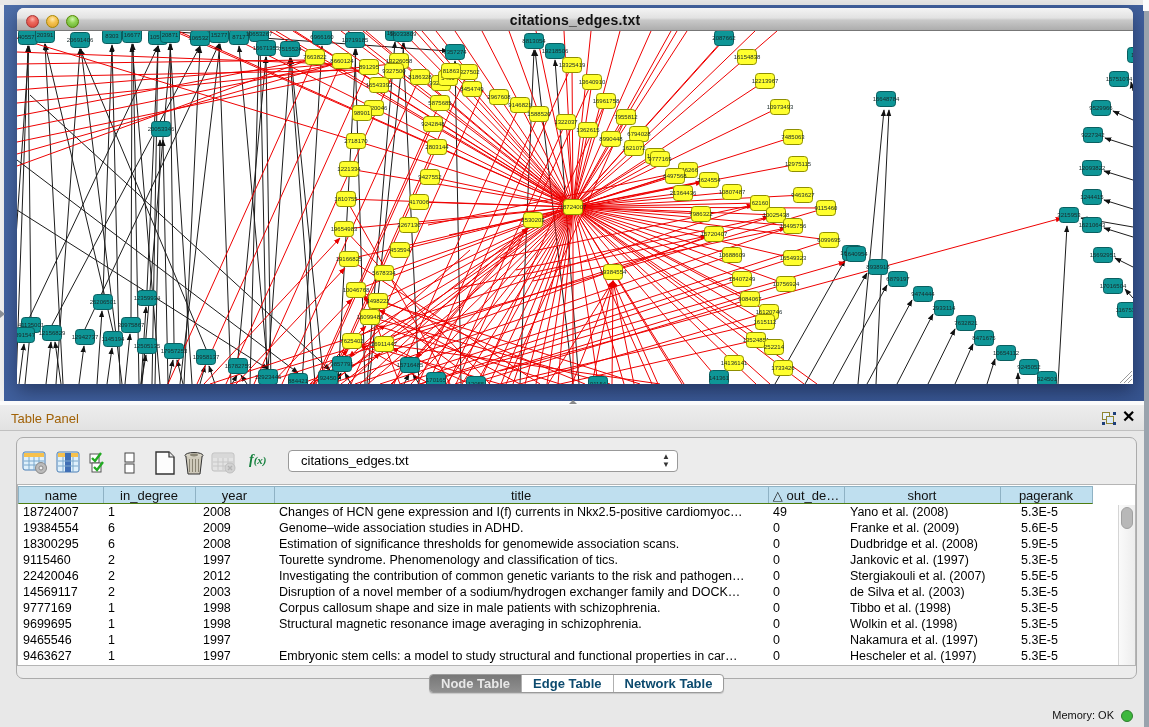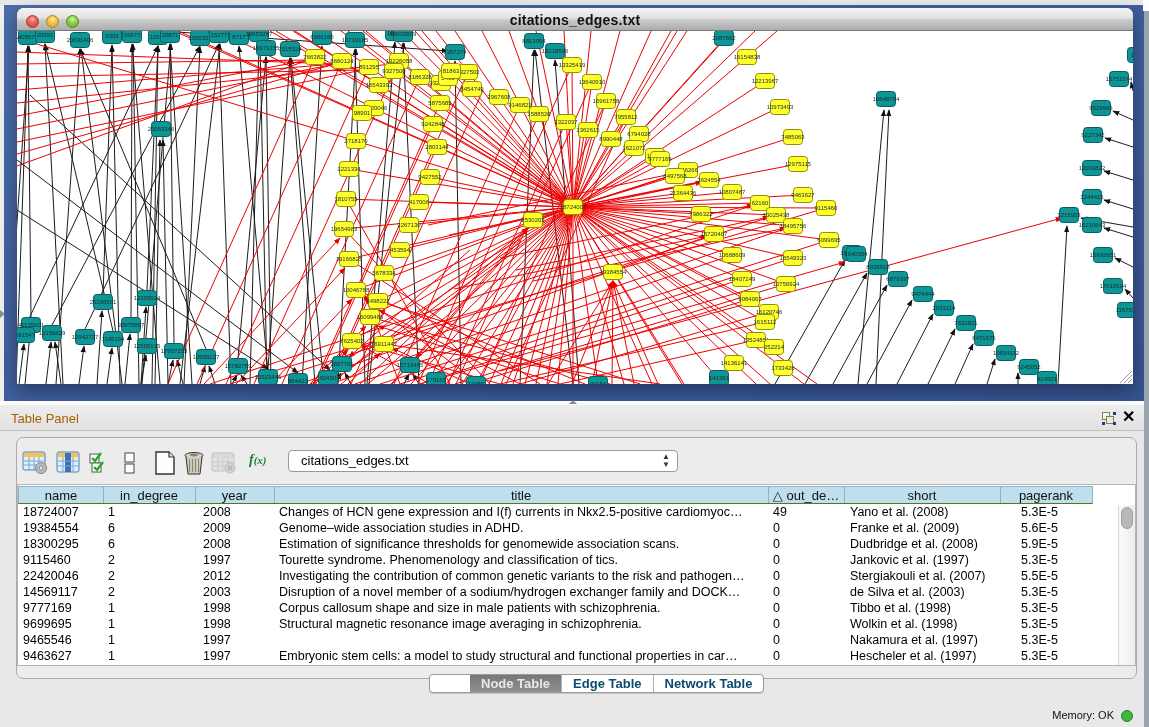--- a/index.html
+++ b/index.html
@@ -65,21 +65,21 @@
 .c5 { left:832px; width:158px; }
 .c6 { left:987px; width:88px;margin-left:16px; }
 #vscroll { left:1118px; top:505px; width:17px; height:160px;
   background:linear-gradient(90deg,#fafafa,#ededed); border-left:1px solid #d5d5d5; }
 #vthumb { left:1120.5px; top:507px; width:12px; height:22px; background:#b8b8b8;
   border-radius:6px; border:1px solid #a0a0a0; }
 
 
 #tabs { left:429px; top:674px; height:19px; display:flex; font-size:13px; font-weight:bold;
   border:1px solid #9a9a9a; border-radius:4px; overflow:hidden; background:#fff;
-  box-shadow:0 1px 1px rgba(0,0,0,0.15);padding-left:40px; }
+  box-shadow:0 1px 1px rgba(0,0,0,0.15); }
 .tab { padding:0 11px; line-height:18px; color:#0c4a6e; }
 .tab.sel { background:linear-gradient(#777,#909090); color:#e8e8e8; }
 .tab + .tab { border-left:1px solid #b0b0b0; }
 
 #memory { left:1032px; top:709px; width:82px; text-align:right; font-size:11px; color:#111; }
 #memdot { left:1121px; top:710px; width:12px; height:12px; border-radius:50%;
   background:#3cb83c; border:1px solid #2e7d2e; }
 </style></head>
 <body>
 <div id="root">

